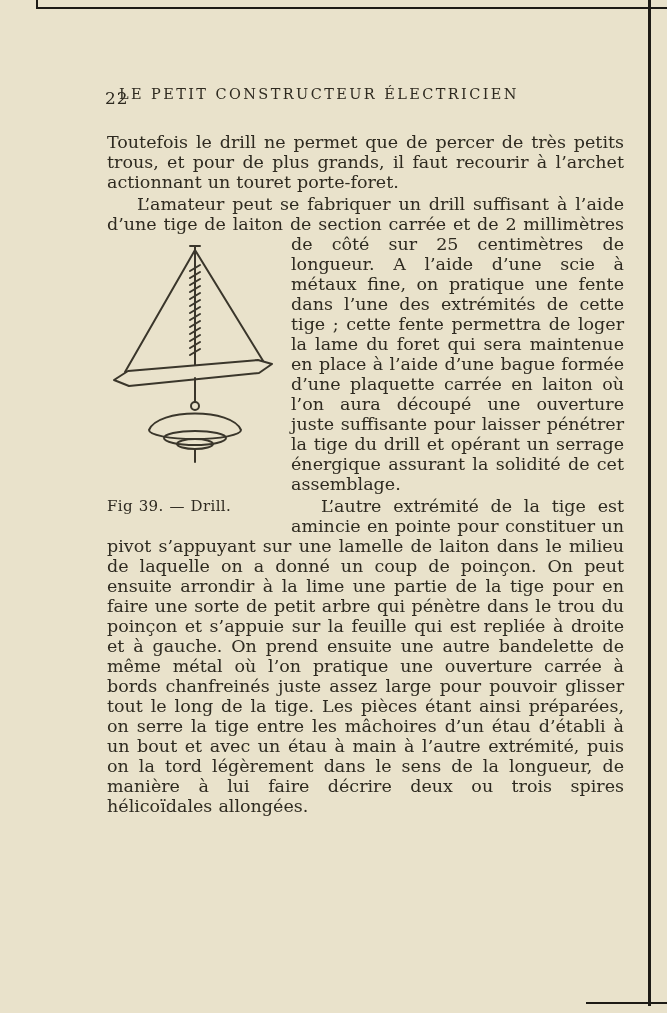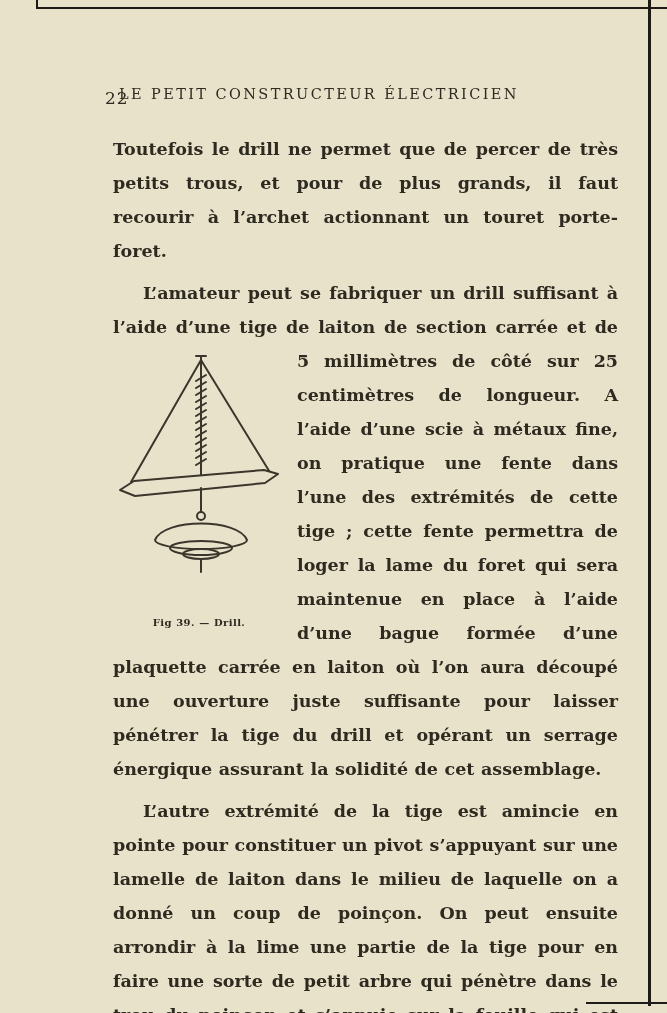--- a/index.html
+++ b/index.html
@@ -27,43 +27,42 @@
 
   .header{position:relative;height:26px;margin-bottom:20px;}
   .page-num{position:absolute;left:0;top:2px;font-size:17px;letter-spacing:1px;}
   .running-title{
     display:block;text-align:left;
     font-size:14.5px;letter-spacing:2.4px;
     padding-left:14px;white-space:nowrap;
   }
 
   p.para{
-    margin:8px;
+    margin:2px;
     font-size:17.5px;
-    line-height:34px;
+    line-height:20px;
     text-align:justify;
     hyphens:auto;
     word-spacing:0.5px;
-    font-weight:bold;
   }
   .indent{text-indent:30px;}
 
   .fig{
     float:left;
     width:172px;
     margin:4px 12px 8px 0;
     text-indent:0;
     text-align:center;
   }
   .fig svg{display:block;margin:0 auto;}
   .caption{
     display:block;
-    font-size:10px;
+    font-size:15px;
     margin-top:8px;
-    text-align:center;
+    text-align:left;
     letter-spacing:0.4px;
   }
 </style>
 </head>
 <body>
 
 <div class="page">
 
   <div class="edge-tick"></div>
   <div class="edge-top"></div>
@@ -73,21 +72,21 @@
   <div class="content">
 
     <div class="header">
       <span class="page-num">22</span>
       <span class="running-title">LE PETIT CONSTRUCTEUR ÉLECTRICIEN</span>
     </div>
 
     <p class="para">Toutefois le drill ne permet que de percer de très petits trous, et pour de plus grands, il faut recourir à l’archet actionnant un touret porte-foret.</p>
 
     <p class="para indent">
-      <span>L’amateur peut se fabriquer un drill suffisant à l’aide d’une tige de laiton de section carrée et de 5 millimètres </span><span class="fig">
+      <span>L’amateur peut se fabriquer un drill suffisant à l’aide d’une tige de laiton de section carrée et de 2 millimètres </span><span class="fig">
           <svg width="170" height="250" viewBox="0 0 170 250">
           <g stroke="#3a362b" stroke-width="2" fill="none" stroke-linecap="round" stroke-linejoin="round">
 
             <line x1="87" y1="8" x2="87" y2="146"></line>
             <line x1="82" y1="8" x2="92" y2="8"></line>
 
             <line x1="82" y1="33" x2="92" y2="27"></line>
             <line x1="82" y1="40" x2="92" y2="34"></line>
             <line x1="82" y1="47" x2="92" y2="41"></line>
             <line x1="82" y1="54" x2="92" y2="48"></line>

